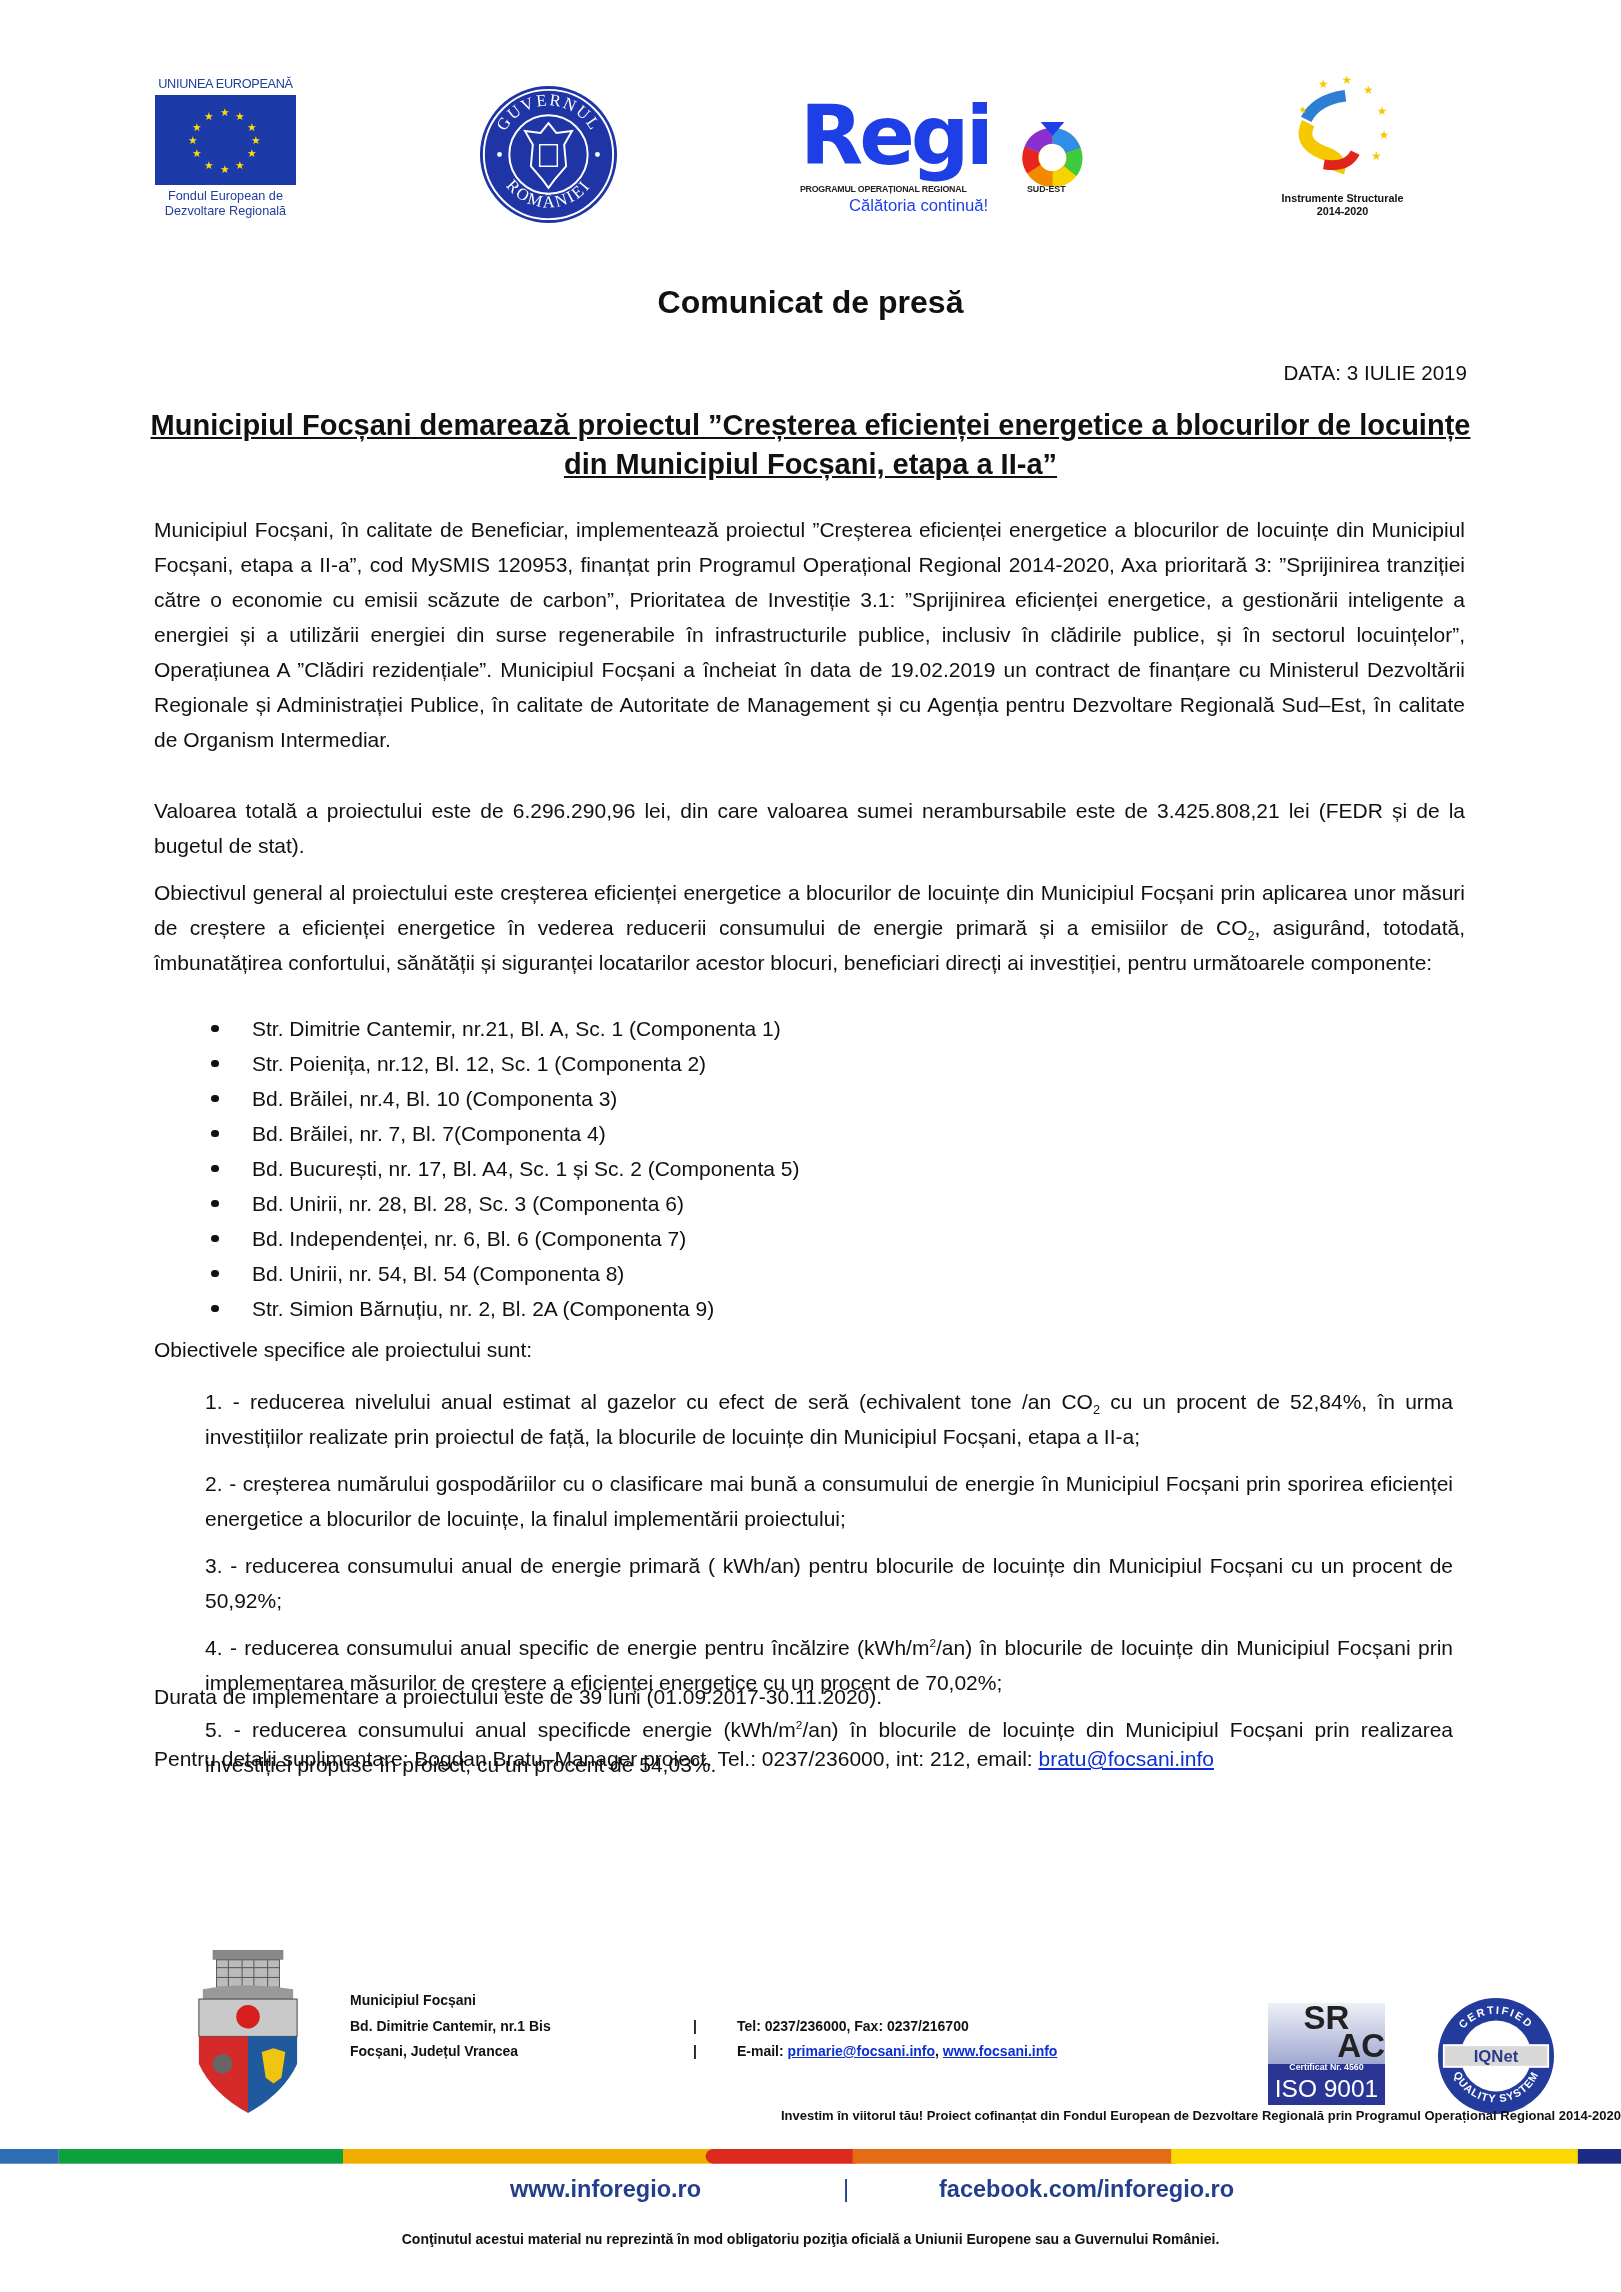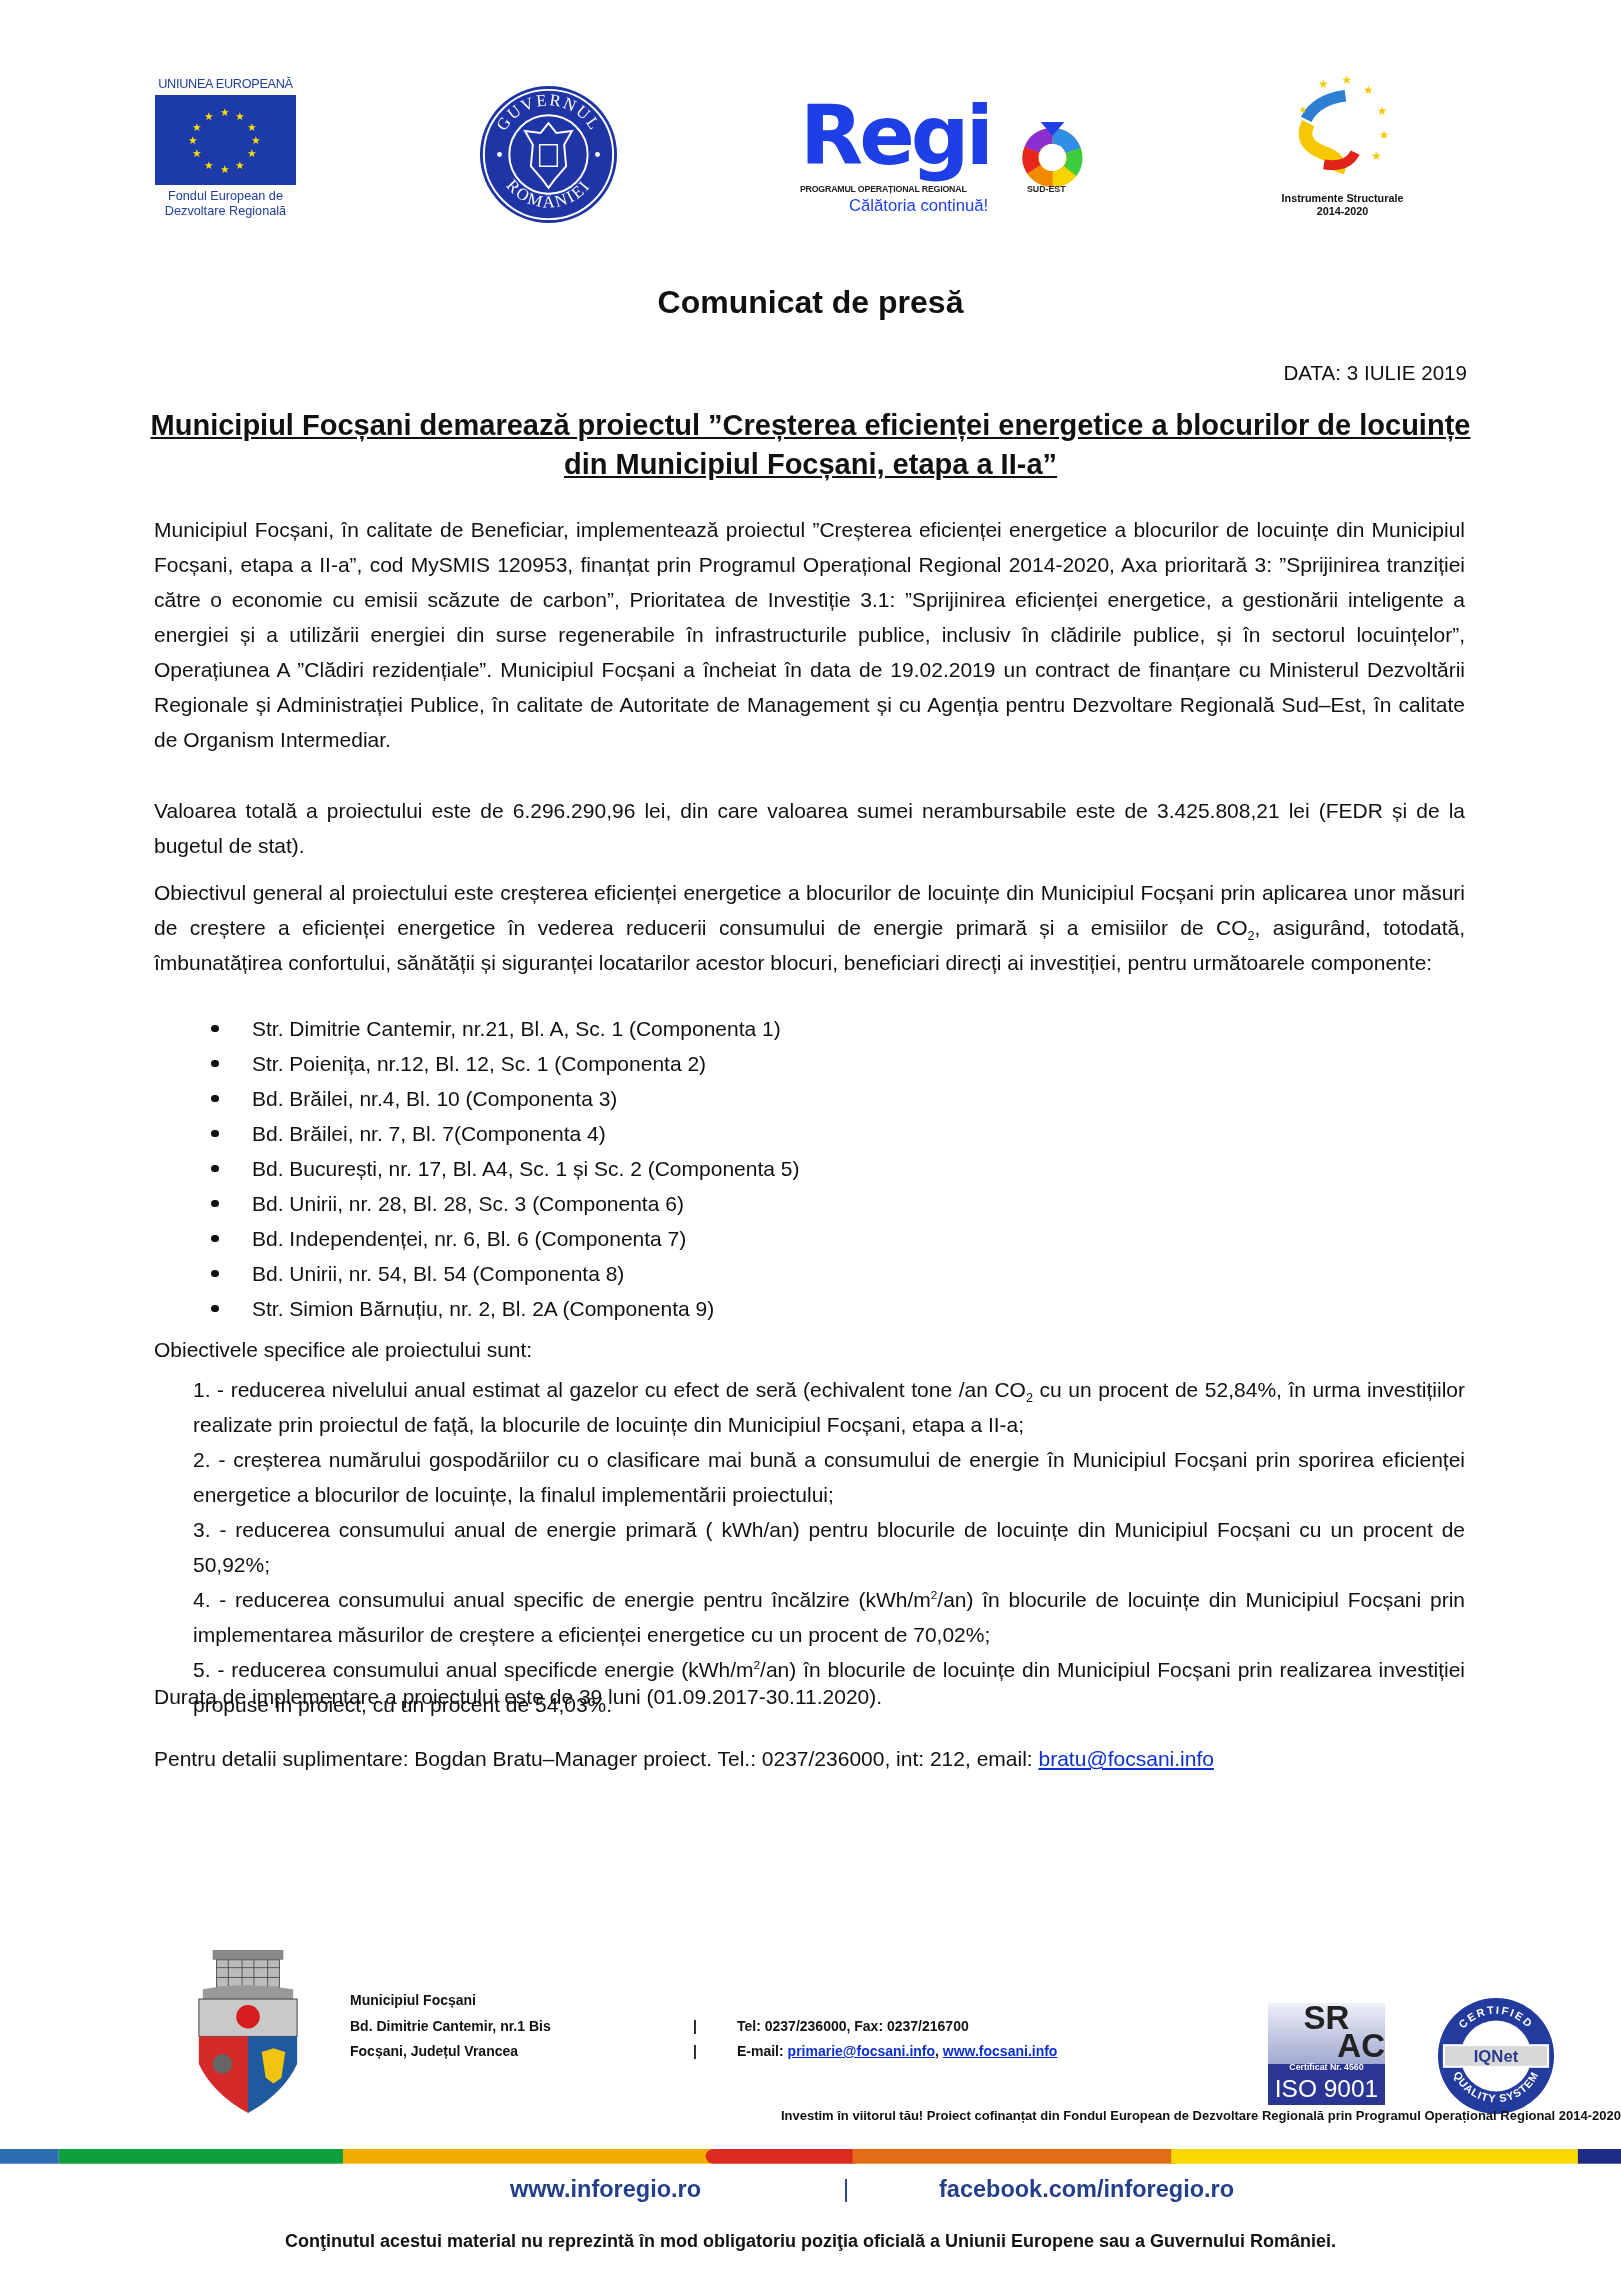--- a/index.html
+++ b/index.html
@@ -33,42 +33,42 @@
 
   .body-text { left: 154px; width: 1311px; font-size: 21px; line-height: 35px; text-align: justify; }
   .p1 { top: 512px; }
   .p2 { top: 793px; }
   .p3 { top: 875px; }
   .bullets { left: 154px; top: 1011px; width: 1176px; font-size: 21px; line-height: 35px; }
   .bullets .b { position: relative; padding-left: 98px; height: 35px; }
   .bullets .b .dot { position: absolute; left: 57px; top: 13.7px; width: 7.8px; height: 7.8px; border-radius: 50%; background: #111; }
   .spec-intro { left: 154px; top: 1338px; font-size: 21px; }
   .spec-list { left: 193px; width: 1272px; top: 1372px; font-size: 21px; line-height: 35px; text-align: justify; }
-  .spec-list .item { margin: 0; }
+  .spec-list .item { margin: 12px; }
   .duration { left: 154px; top: 1685px; font-size: 21px; }
   .contact { left: 154px; top: 1747px; font-size: 21px; }
   a.link { color: #0b2fd4; text-decoration: underline; }
   sup { font-size: 11.8px; line-height: 0; }
   sub { font-size: 12.7px; line-height: 0; }
 
   
   .crest { left: 193px; top: 1946px; width: 110px; height: 169px; }
   .foot-addr { left: 350px; top: 1988px; font-size: 14px; font-weight: bold; line-height: 25.5px; }
   .foot-addr .row { height: 25.5px; white-space: nowrap; }
   .foot-addr .c1 { display: inline-block; width: 343px; }
   .foot-addr .sep { display: inline-block; width: 44px; }
   .srac { left: 1268px; top: 2003px; width: 117px; height: 102px; background: linear-gradient(#eef0f7, #9fa8d1 60%, #2b3594 60%); }
   .iqnet { left: 1436px; top: 1996px; width: 120px; height: 120px; }
   .investim { left: 0; width: 1621px; top: 2108px; text-align: right; font-size: 13px; font-weight: bold; }
   .bar { left: 0; top: 2149px; width: 1621px; height: 14.7px; }
   .inforegio { left: 0; width: 1621px; top: 2176px; font-size: 23.5px; font-weight: bold; color: #233e8b; }
   .inforegio .w { position: absolute; left: 510px; }
   .inforegio .s { position: absolute; left: 843px; font-weight: normal; }
   .inforegio .f { position: absolute; left: 939px; }
-  .disclaimer { left: 0; width: 1621px; top: 2231px; text-align: center; font-size: 18px; font-weight: bold; }
+  .disclaimer { left: 0; width: 1621px; top: 2231px; text-align: center; font-size: 14px; font-weight: bold; }
 </style>
 </head>
 <body>
 
 <div class="abs eu-logo">
   <div class="eu-title">UNIUNEA EUROPEANĂ</div>
   <div class="eu-flag">
     <span class="star" style="left:65px;top:11.8px">★</span>
     <span class="star" style="left:80px;top:15.7px">★</span>
     <span class="star" style="left:49px;top:15.7px">★</span>

